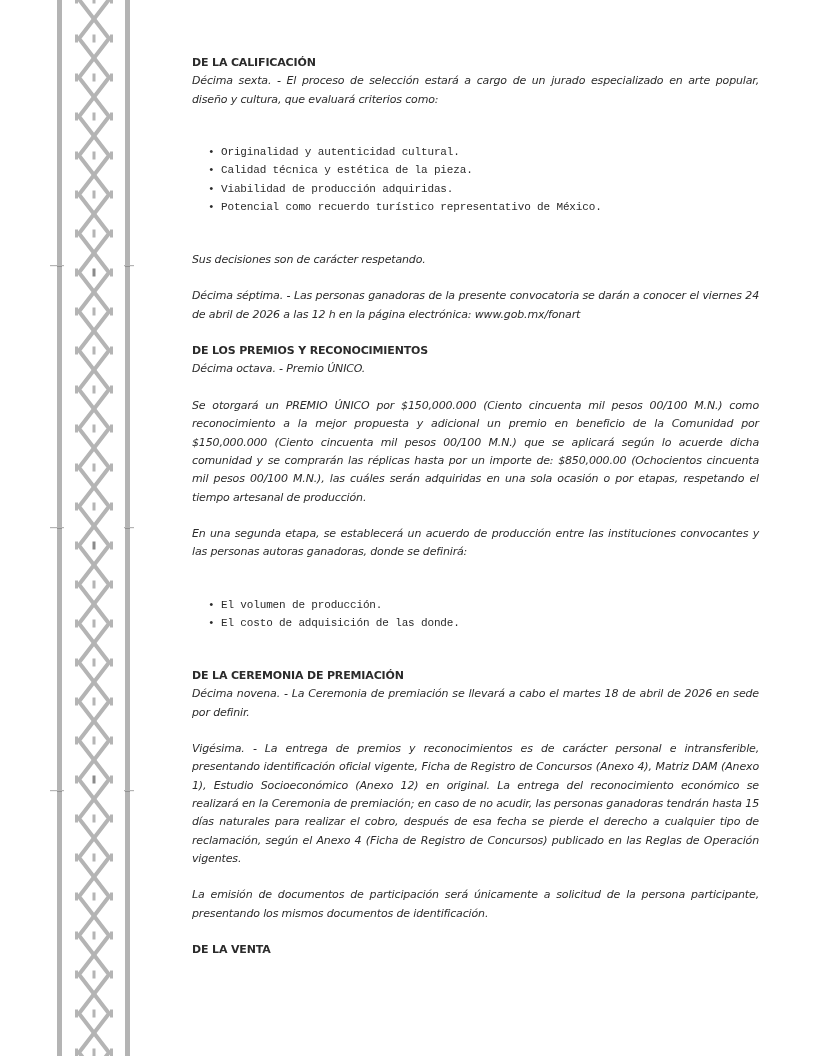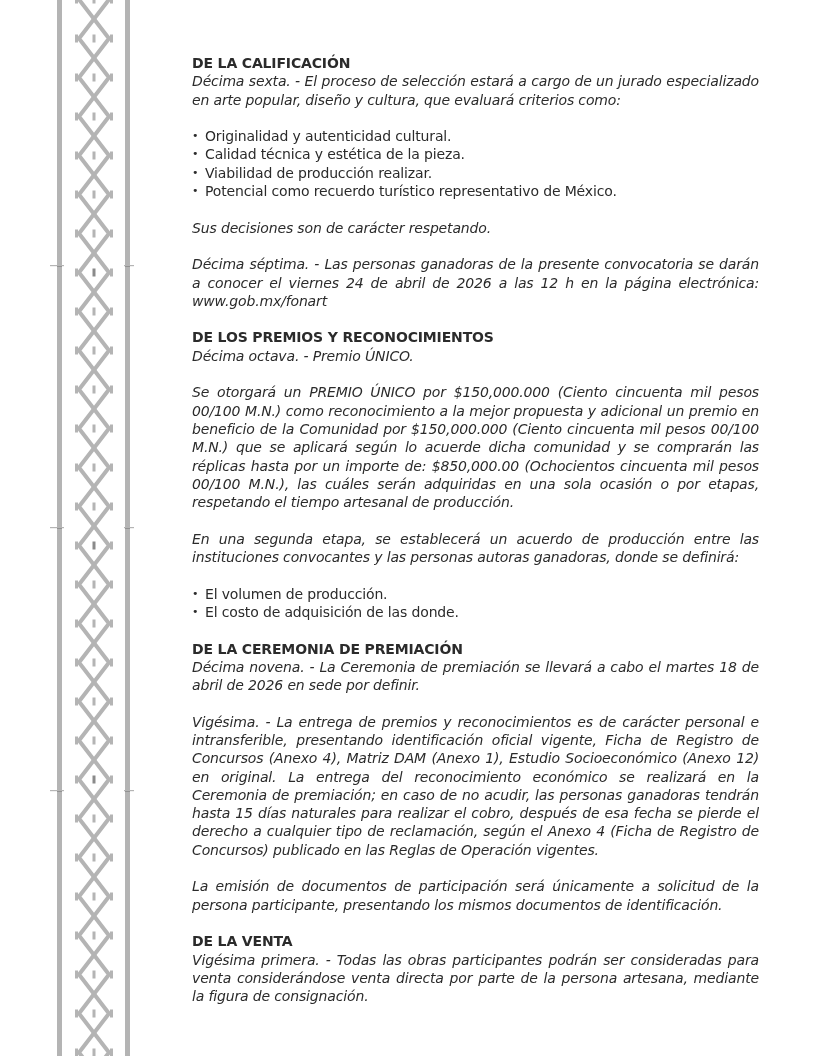--- a/index.html
+++ b/index.html
@@ -1,24 +1,24 @@
 <!DOCTYPE html>
 <html><head>
 <meta charset="utf-8">
 <style>
   html, body { margin: 0; padding: 0; background: #ffffff; }
   body { width: 816px; height: 1056px; position: relative; overflow: hidden;
          font-family: "DejaVu Sans", sans-serif; color: #2b2b2b; }
   .border-deco { position: absolute; left: 50px; top: 0; width: 90px; height: 1056px; }
   .page { position: absolute; left: 192px; top: 54px; width: 567px;
-          font-size: 14px; line-height: 18.3px; letter-spacing: -0.15px; }
+          font-size: 11px; line-height: 18.3px; letter-spacing: -0.15px; }
   .page p { margin: 0; text-align: justify; }
   .page .heading { font-weight: bold; text-align: left; }
   .page .gap { height: 18.3px; }
-  .page ul { list-style: none; margin: 0; padding: 0; }
+  .page ul { list-style: none; margin: 16px; padding: 0; font-family: Liberation Mono, monospace; }
   .page li { position: relative; padding-left: 13px; }
   .page li::before { content: "\2022"; position: absolute; left: 0; top: 0; font-size: 11px; }
   .page p.jl { text-align-last: left; font-style: italic; }
 </style>
 </head>
 <body>
 
 <svg class="border-deco" width="90" height="1056" viewBox="0 0 90 1056" xmlns="http://www.w3.org/2000/svg">
   <g id="deco">
       <rect x="7" y="0" width="5" height="1056" fill="#b4b4b4"></rect>
@@ -183,21 +183,21 @@
     </g>
 </svg>
 
 <div class="page">
   <p class="heading">DE LA CALIFICACIÓN</p>
   <p class="jl">Décima sexta. - El proceso de selección estará a cargo de un jurado especializado en arte popular, diseño y cultura, que evaluará criterios como:</p>
   <div class="gap"></div>
   <ul>
     <li>Originalidad y autenticidad cultural.</li>
     <li>Calidad técnica y estética de la pieza.</li>
-    <li>Viabilidad de producción realizar.</li>
+    <li>Viabilidad de producción adquiridas.</li>
     <li>Potencial como recuerdo turístico representativo de México.</li>
   </ul>
   <div class="gap"></div>
   <p class="jl">Sus decisiones son de carácter respetando.</p>
   <div class="gap"></div>
   <p class="jl">Décima séptima. - Las personas ganadoras de la presente convocatoria se darán a conocer el viernes 24 de abril de 2026 a las 12 h en la página electrónica: www.gob.mx/fonart</p>
   <div class="gap"></div>
 
   <p class="heading">DE LOS PREMIOS Y RECONOCIMIENTOS</p>
   <p class="jl">Décima octava. - Premio ÚNICO.</p>
@@ -214,14 +214,13 @@
 
   <p class="heading">DE LA CEREMONIA DE PREMIACIÓN</p>
   <p class="jl">Décima novena. - La Ceremonia de premiación se llevará a cabo el martes 18 de abril de 2026 en sede por definir.</p>
   <div class="gap"></div>
   <p class="jl">Vigésima. - La entrega de premios y reconocimientos es de carácter personal e intransferible, presentando identificación oficial vigente, Ficha de Registro de Concursos (Anexo 4), Matriz DAM (Anexo 1), Estudio Socioeconómico (Anexo 12) en original. La entrega del reconocimiento económico se realizará en la Ceremonia de premiación; en caso de no acudir, las personas ganadoras tendrán hasta 15 días naturales para realizar el cobro, después de esa fecha se pierde el derecho a cualquier tipo de reclamación, según el Anexo 4 (Ficha de Registro de Concursos) publicado en las Reglas de Operación vigentes.</p>
   <div class="gap"></div>
   <p class="jl">La emisión de documentos de participación será únicamente a solicitud de la persona participante, presentando los mismos documentos de identificación.</p>
   <div class="gap"></div>
 
   <p class="heading">DE LA VENTA</p>
-  <p class="jl">Vigésima primera. - Todas las obras participantes podrán ser consideradas para venta considerándose venta directa por parte de la persona artesana, mediante la figura de consignación.</p>
 </div>
 
 </body></html>

